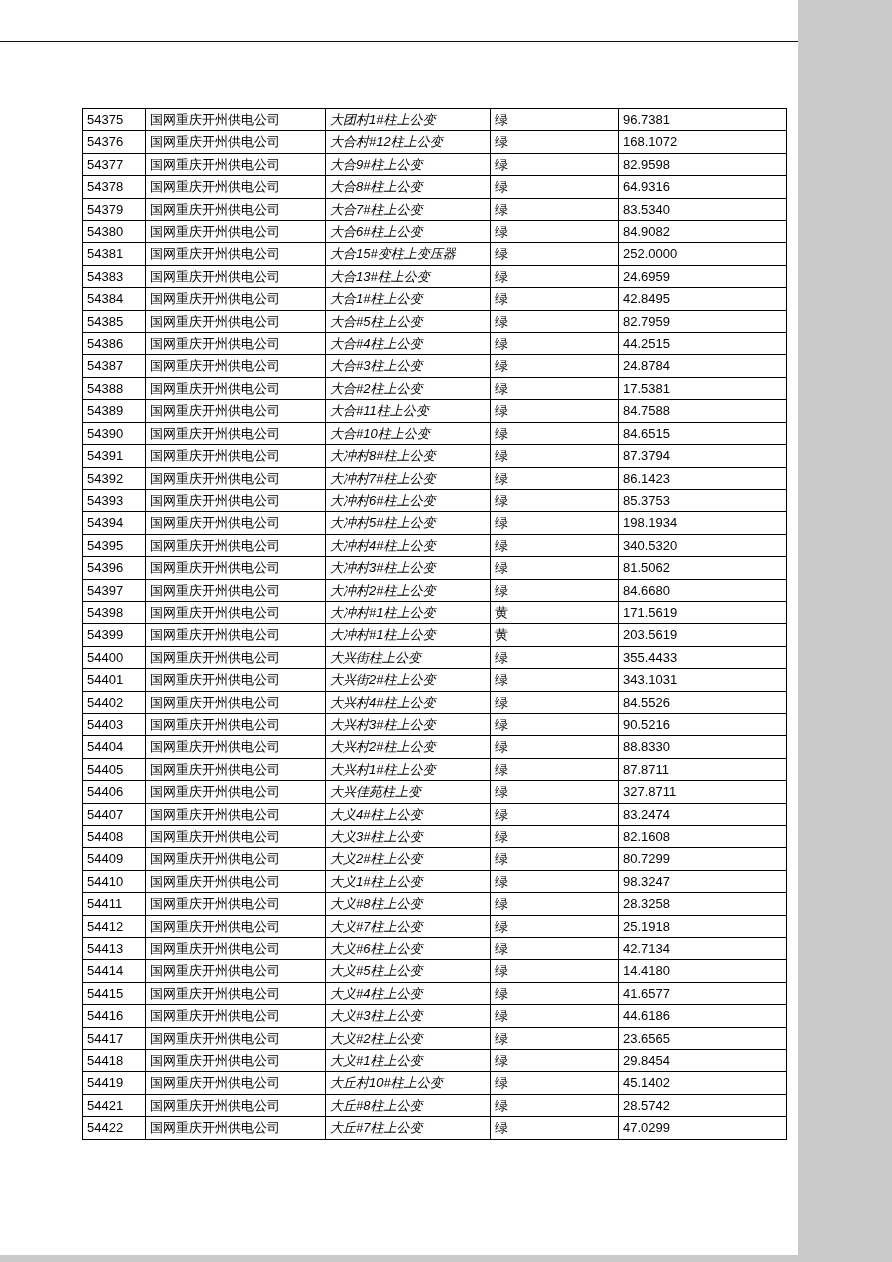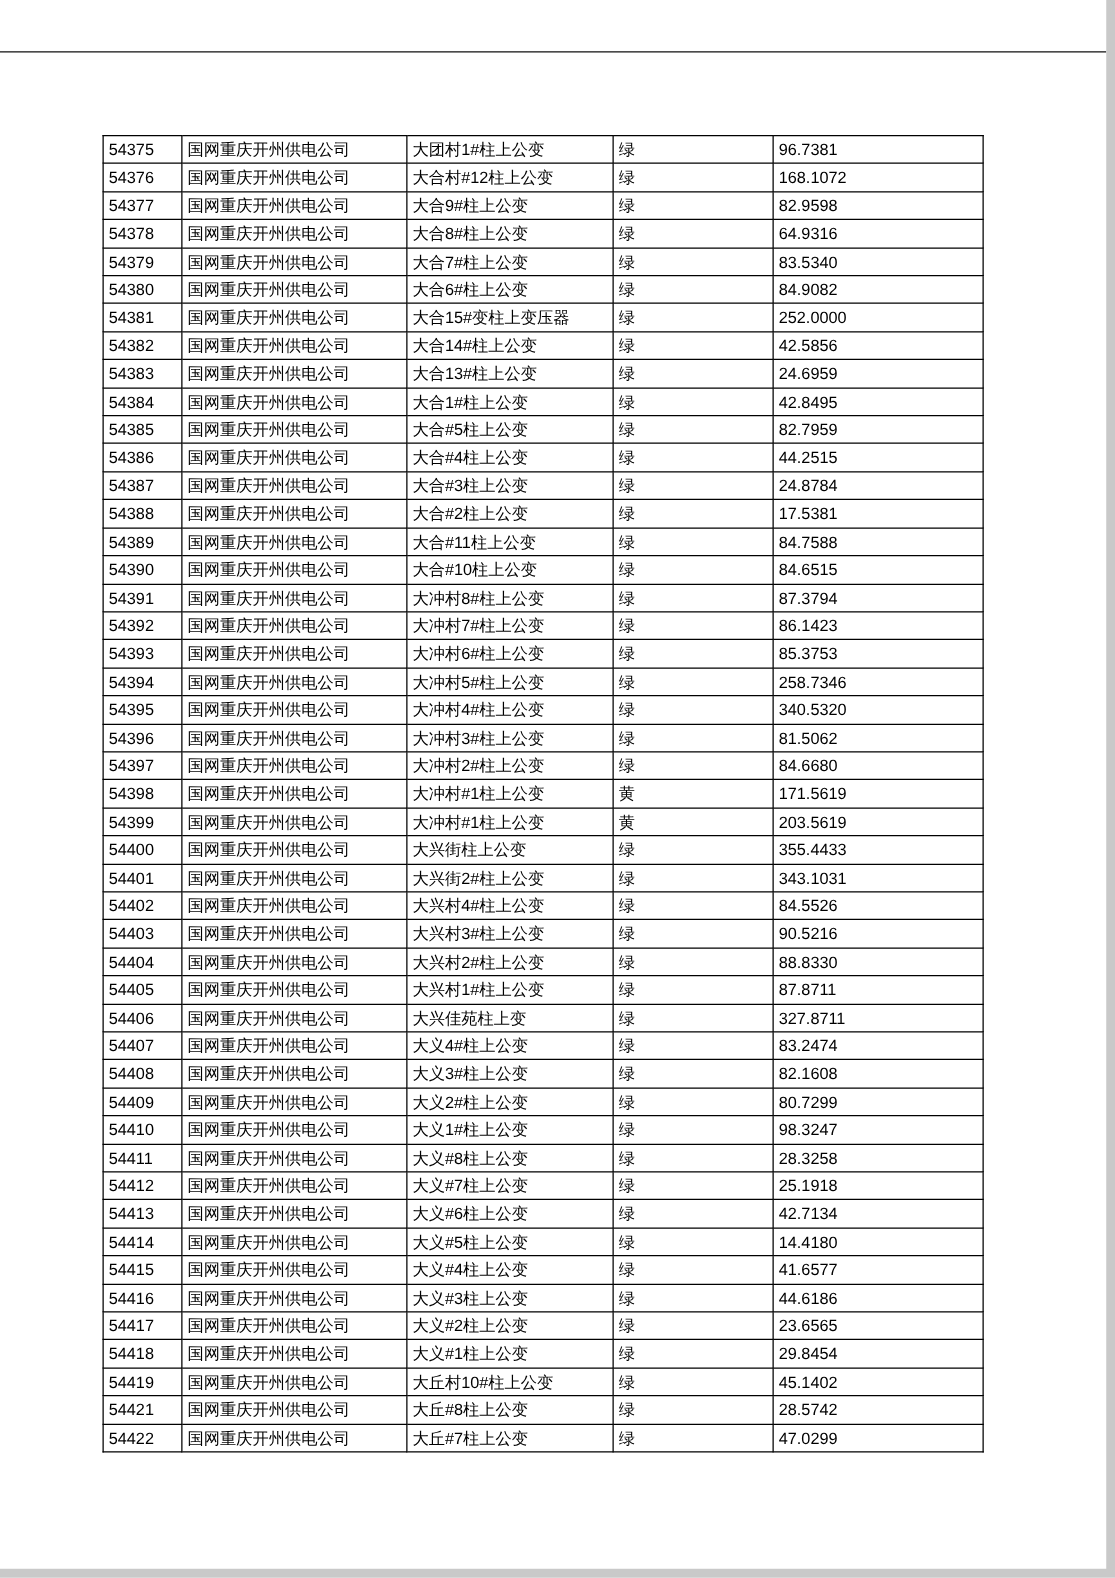--- a/index.html
+++ b/index.html
@@ -8,21 +8,21 @@
     padding: 0;
     width: 892px;
     height: 1262px;
     background: #c9c9c9;
     font-family: "Liberation Sans", sans-serif;
   }
   .page {
     position: absolute;
     left: 0;
     top: 0;
-    width: 885px;
+    width: 798px;
     height: 1255px;
     background: #ffffff;
     overflow: hidden;
   }
   .top-rule {
     position: absolute;
     left: 0;
     top: 41px;
     width: 100%;
     height: 1px;
@@ -42,21 +42,21 @@
     color: #000000;
     padding: 0 4px;
     height: 21.4px;
     line-height: 21.4px;
     white-space: nowrap;
     overflow: hidden;
     vertical-align: middle;
   }
   td.c-id { padding-left: 9px; }
   td.c-company { padding-left: 4px; margin-left: 20px; }
-  td.c-device { padding-left: 4px; }
+  td.c-device { padding-left: 4px; font-style: italic; }
   td.c-status { padding-left: 4px; }
   td.c-value { text-align: left; padding-right: 40px; }
 </style>
 </head>
 <body>
 
 <div class="page">
   <div class="top-rule"></div>
   <table class="data">
     <colgroup>
@@ -116,27 +116,20 @@
   </tr>
 
   <tr>
     <td class="c-id">54381</td>
     <td class="c-company">国网重庆开州供电公司</td>
     <td class="c-device">大合15#变柱上变压器</td>
     <td class="c-status">绿</td>
     <td class="c-value">252.0000</td>
   </tr>
 
-  <tr>
-    <td class="c-id">54382</td>
-    <td class="c-company">国网重庆开州供电公司</td>
-    <td class="c-device">大合14#柱上公变</td>
-    <td class="c-status">绿</td>
-    <td class="c-value">42.5856</td>
-  </tr>
 
   <tr>
     <td class="c-id">54383</td>
     <td class="c-company">国网重庆开州供电公司</td>
     <td class="c-device">大合13#柱上公变</td>
     <td class="c-status">绿</td>
     <td class="c-value">24.6959</td>
   </tr>
 
   <tr>
@@ -217,21 +210,21 @@
     <td class="c-device">大冲村6#柱上公变</td>
     <td class="c-status">绿</td>
     <td class="c-value">85.3753</td>
   </tr>
 
   <tr>
     <td class="c-id">54394</td>
     <td class="c-company">国网重庆开州供电公司</td>
     <td class="c-device">大冲村5#柱上公变</td>
     <td class="c-status">绿</td>
-    <td class="c-value">258.7346</td>
+    <td class="c-value">198.1934</td>
   </tr>
 
   <tr>
     <td class="c-id">54395</td>
     <td class="c-company">国网重庆开州供电公司</td>
     <td class="c-device">大冲村4#柱上公变</td>
     <td class="c-status">绿</td>
     <td class="c-value">340.5320</td>
   </tr>
 

